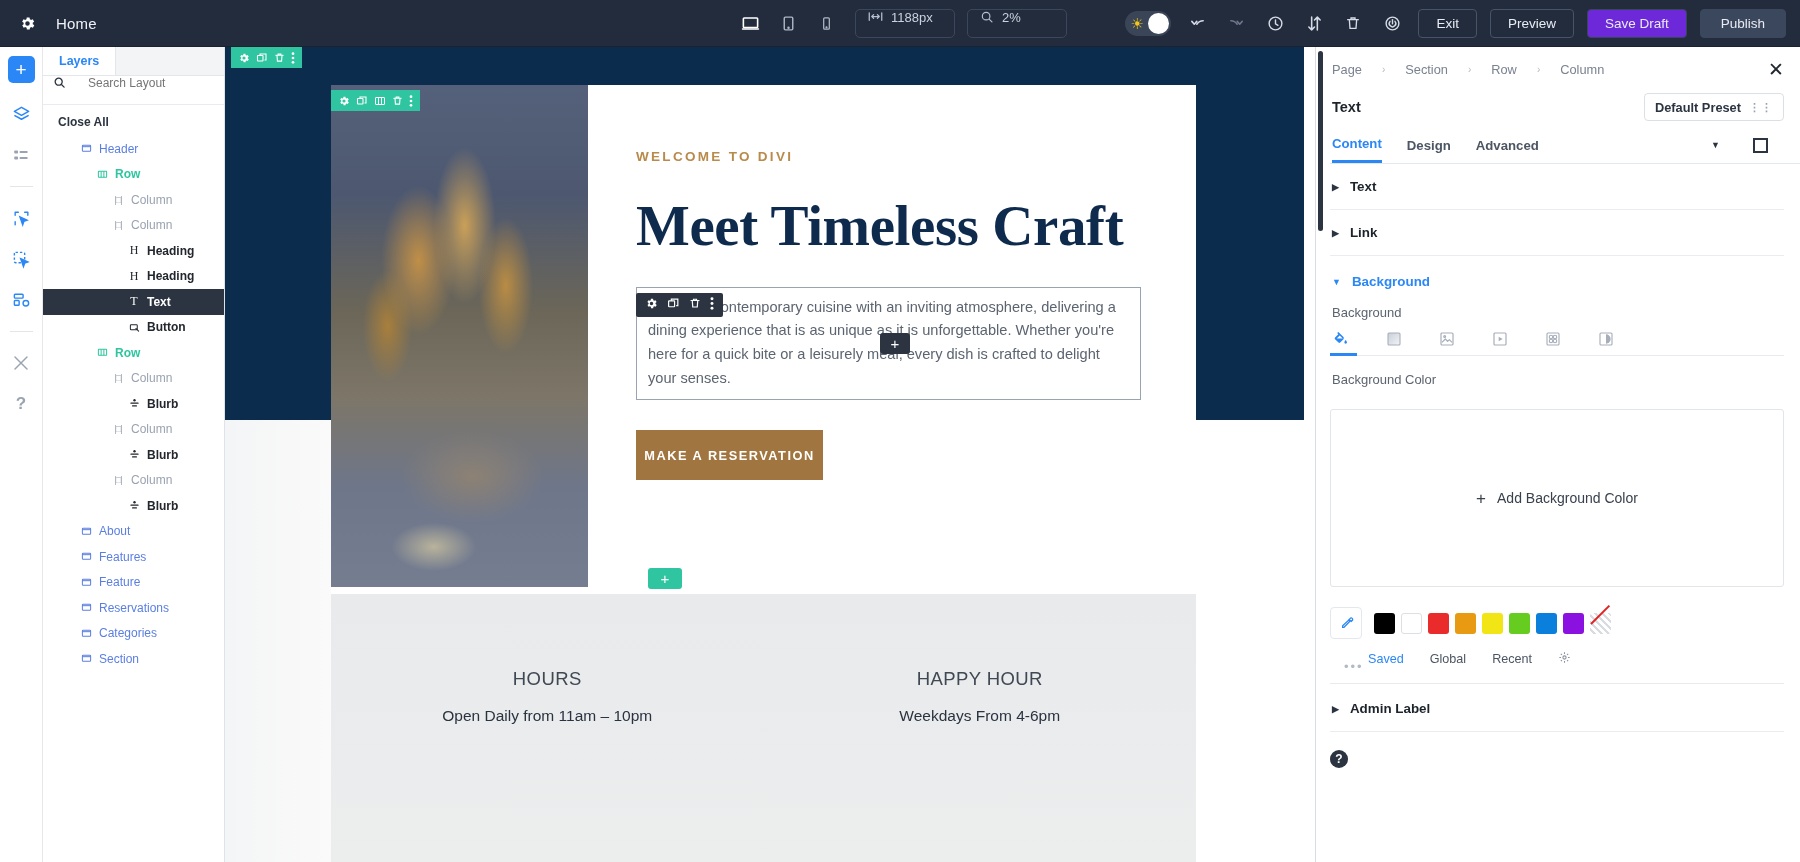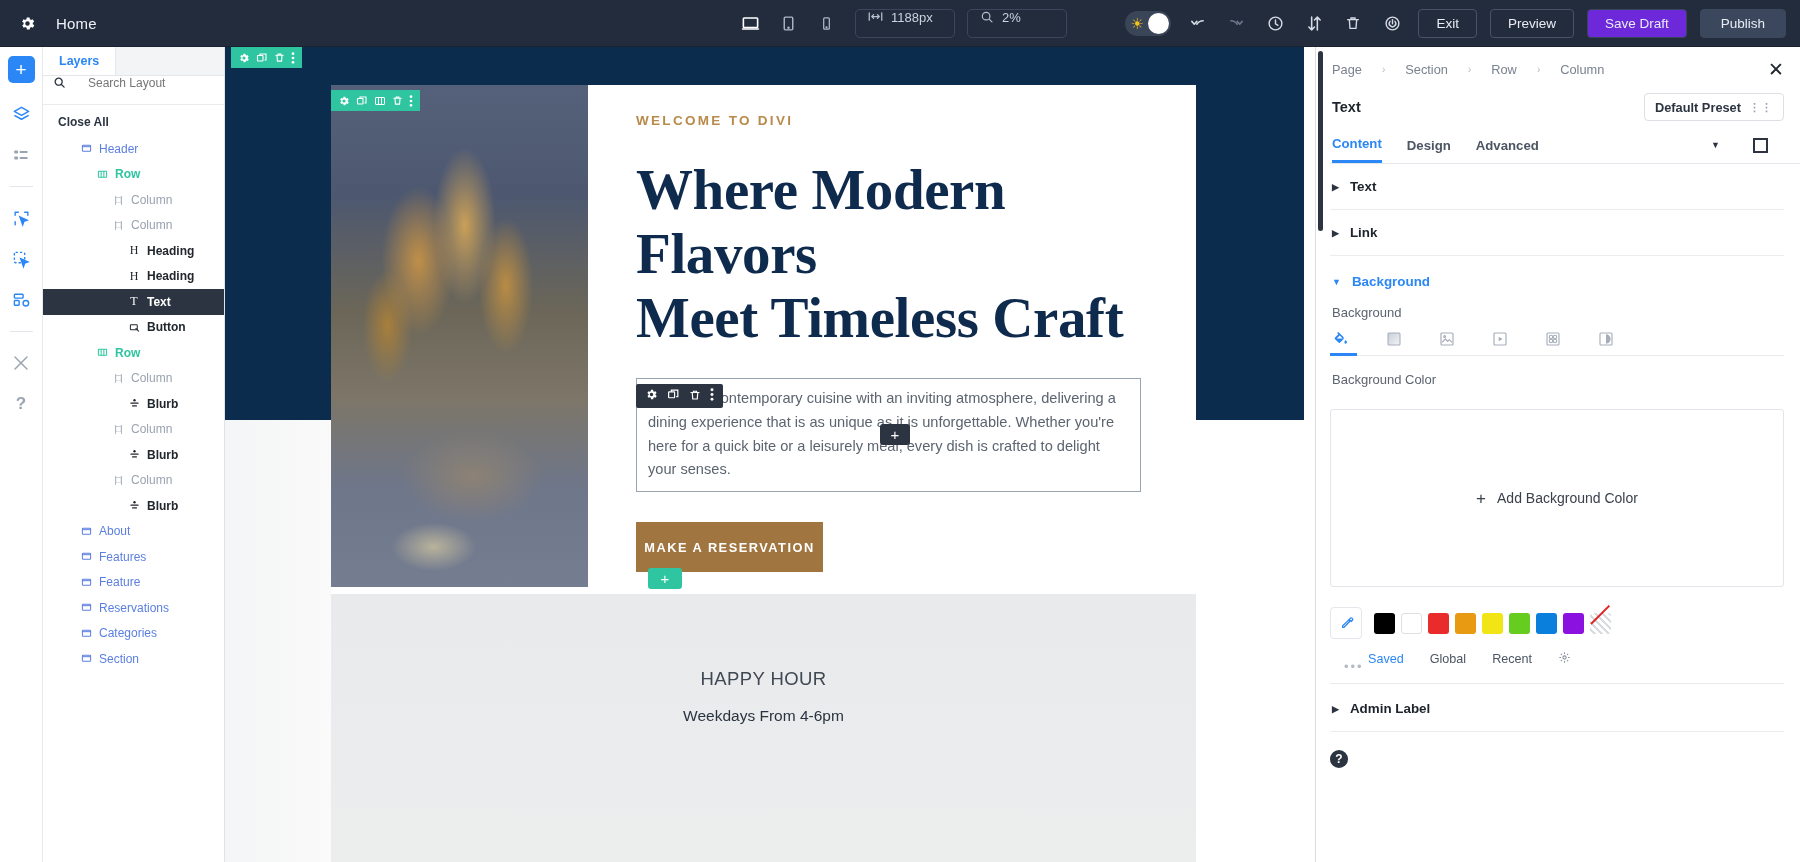--- a/index.html
+++ b/index.html
@@ -161,21 +161,21 @@
   .hero-img::after {
     content: ""; position: absolute; left: 0; right: 0; bottom: 0; height: 150px;
     background:
       radial-gradient(ellipse 16px 10px at 18% 60%, #d9c98e 0%, transparent 70%),
       radial-gradient(ellipse 14px 9px at 30% 75%, #cbbb82 0%, transparent 70%),
       radial-gradient(ellipse 12px 8px at 46% 88%, #c5b07a 0%, transparent 70%),
       radial-gradient(ellipse 13px 9px at 60% 66%, #bda670 0%, transparent 70%),
       linear-gradient(180deg, rgba(90,98,120,0) 0%, #5d6882 55%, #6c7displaced 100%);
     background-color: transparent;
   }
-  .hero-body { flex: 1; padding: 28px 48px 0 48px; position: relative; }
+  .hero-body { flex: 1; padding: 64px 48px 0 48px; position: relative; }
   .eyebrow {
     color: #b98a4b; font-size: 13.5px; letter-spacing: 2.3px; font-weight: bold;
     margin-bottom: 30px;
   }
   .hero-h1 {
     font-family: "Liberation Serif", serif; font-weight: bold;
     font-size: 57px; line-height: 1.12; color: #0e2a4d; letter-spacing: -0.4px;
   }
   .hero-p-wrap {
     margin-top: 29px; width: 505px; border: 1px solid #9aa3b0; position: relative;
@@ -720,21 +720,20 @@
             <circle cx="2" cy="12" r="1.6"></circle>
           </svg>
         </span>
     </div>
 
     <div class="hero-img"></div>
 
     <div class="hero-body">
       <div class="eyebrow">WELCOME TO DIVI</div>
       <div class="hero-h1">
-        <div>Where Modern Flavors</div>
         <div>Meet Timeless Craft</div>
       </div>
 
       <div class="hero-p-wrap">
         <div class="mod-toolbar" style="left:-1px;top:5px;">
           <span class="sic"><svg width="13" height="13" viewBox="0 0 24 24" fill="currentColor">
                 <path d="M19.4 13a7.6 7.6 0 000-2l2-1.6-2-3.4-2.4 1a7.7 7.7 0 00-1.7-1l-.4-2.6h-4l-.3 2.6c-.6.2-1.2.6-1.8 1l-2.4-1-2 3.4L6.6 11a7.6 7.6 0 000 2l-2 1.6 2 3.4 2.4-1c.6.4 1.2.8 1.8 1l.3 2.6h4l.4-2.6c.6-.2 1.1-.6 1.7-1l2.4 1 2-3.4-2-1.6zM12 15.2A3.2 3.2 0 1115.2 12 3.2 3.2 0 0112 15.2z"></path>
               </svg></span>
           <span class="sic"><svg width="13" height="13" viewBox="0 0 24 24" fill="none" stroke="currentColor" stroke-width="2.2">
                 <rect x="3" y="7" width="11" height="11" rx="1"></rect>
@@ -755,20 +754,24 @@
 
       <div class="cta">MAKE A RESERVATION</div>
     </div>
   </div>
 
   <div class="green-plus" style="left:423px;top:521px;">+</div>
 
   <div class="footer-strip">
     <div class="footer-inner" id="footer-cols">
         <div class="fcol">
+          <div class="ft">HOURS</div>
+          <div class="fv">Open Daily from 11am – 10pm</div>
+        </div>
+        <div class="fcol">
           <div class="ft">HAPPY HOUR</div>
           <div class="fv">Weekdays From 4-6pm</div>
         </div>
       </div>
   </div>
 </div>
 
 <div class="rpanel">
   <div class="rscroll"></div>
   <div class="rp-inner">

